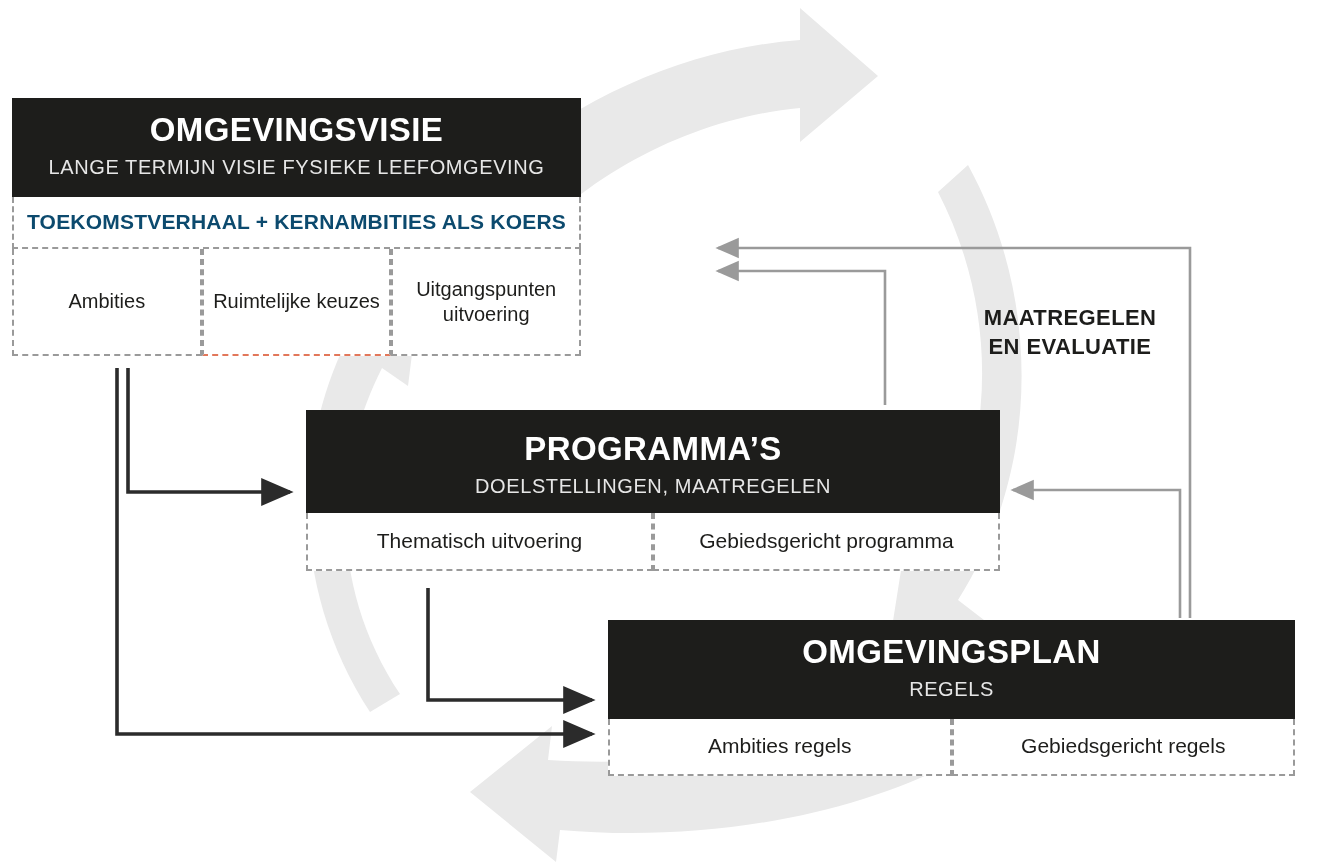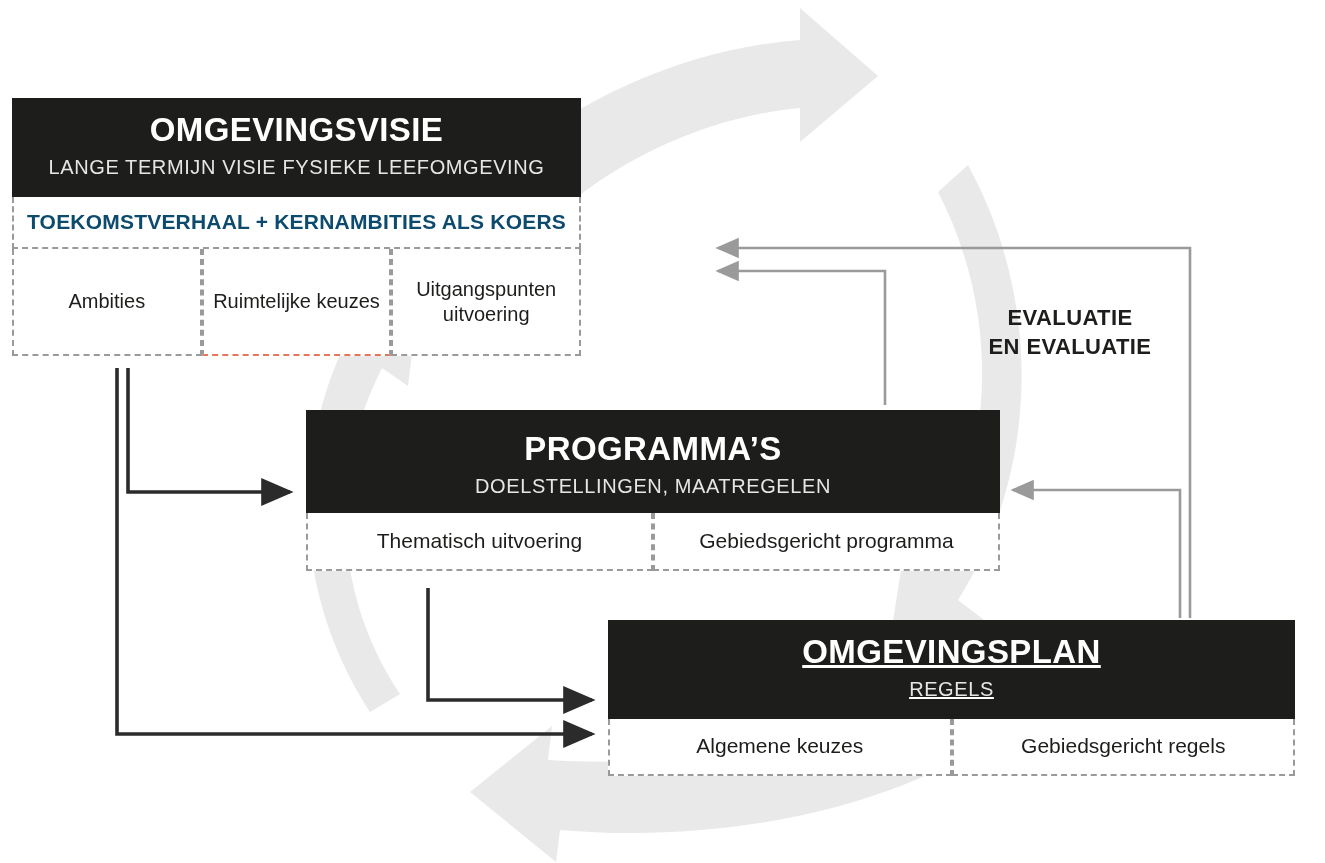--- a/index.html
+++ b/index.html
@@ -65,21 +65,21 @@
   #visie .cell.mid{border-bottom-color:#e2775a;}
 
   
   #programma{left:306px;top:410px;width:694px;}
   #programma .head{height:103px;padding:16px 10px 10px;}
   #programma .cells{height:58px;}
   #programma .cell{flex:1 1 0;font-size:21px;}
 
   
   #plan{left:608px;top:620px;width:687px;}
-  #plan .head{height:99px;padding:6px 10px 10px;text-decoration:underline;}
+  #plan .head{height:99px;padding:6px 10px 10px;}
   #plan .cells{height:57px;}
   #plan .cell{flex:1 1 0;font-size:21px;}
 
   
   #monitoring{
     position:absolute;z-index:4;
     left:955px;top:303px;width:230px;
     text-align:center;
     font-size:22px;font-weight:bold;color:#1d1d1b;
     letter-spacing:.4px;line-height:1.32;
@@ -184,23 +184,23 @@
       <div class="cell">Gebiedsgericht programma</div>
     </div>
   </div>
 
   <div class="block" id="plan">
     <div class="head">
       <span class="t1">OMGEVINGSPLAN</span>
       <span class="t2">REGELS</span>
     </div>
     <div class="cells">
-      <div class="cell">Algemene keuzes</div>
+      <div class="cell">Ambities regels</div>
       <div class="cell">Gebiedsgericht regels</div>
     </div>
   </div>
 
   <div id="monitoring">
-    <span class="l">EVALUATIE</span>
+    <span class="l">MAATREGELEN</span>
     <span class="l">EN EVALUATIE</span>
   </div>
 
 </div>
 
 </body></html>

